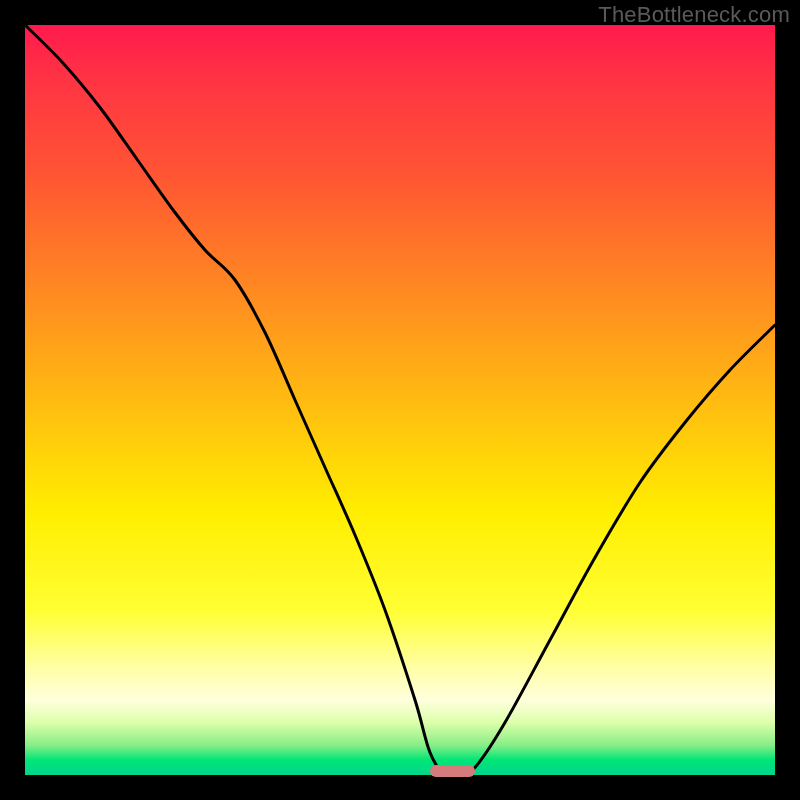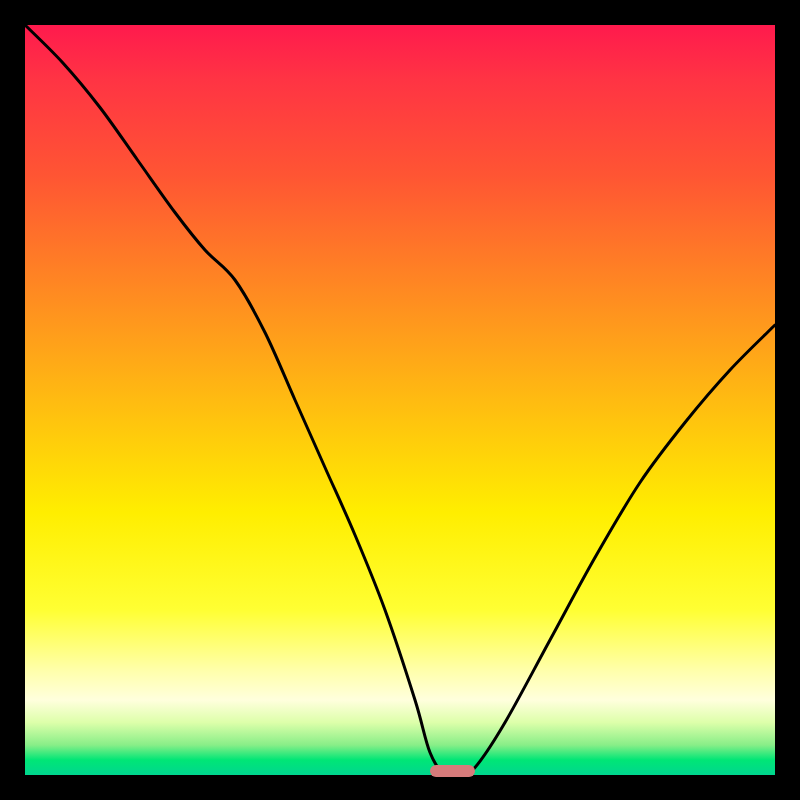--- a/index.html
+++ b/index.html
@@ -59,19 +59,20 @@
     color: #5a5a5a;
     font-size: 22px;
     letter-spacing: 0.2px;
     font-weight: 400;
   }
 </style>
 </head>
 <body>
 
 <div class="container">
+  <div class="attribution">TheBottleneck.com</div>
   <div class="plot-area">
     <svg class="curve-svg" viewBox="0 0 750 750" preserveAspectRatio="none">
       <path id="curve-path" fill="none" stroke="#000" stroke-width="3" stroke-linejoin="round" stroke-linecap="round" d="M 0 0 C 6.25 6.250000000000006, 25 23.750000000000036, 37.5 37.500000000000036 C 50 51.250000000000036, 62.5 66.24999999999999, 75 82.49999999999999 C 87.5 98.74999999999999, 100 117.50000000000003, 112.5 135.00000000000003 C 125 152.50000000000003, 138.75 172.5, 150 187.5 C 161.25 202.5, 170 213.75000000000003, 180 225.00000000000003 C 190 236.25000000000003, 200.00000000000003 241.24999999999997, 210.00000000000003 254.99999999999997 C 220.00000000000003 268.74999999999994, 230 287.5, 240 307.5 C 250 327.5, 260 352.5, 270 375 C 280 397.5, 290 420.00000000000006, 300 442.50000000000006 C 310 465.00000000000006, 320 486.24999999999994, 330 509.99999999999994 C 340 533.7499999999999, 350 557.5, 360 585 C 370 612.5, 382.5 651.25, 390 675 C 397.5 698.75, 400 715, 405 727.5 C 410 740, 415.00000000000006 746.25, 420.00000000000006 750 C 425.00000000000006 753.75, 429.99999999999994 751.25, 434.99999999999994 750 C 439.99999999999994 748.75, 442.5 751.25, 450 742.5 C 457.5 733.75, 467.5 718.75, 480 697.5 C 492.5 676.25, 510 642.5, 525 615 C 540 587.5, 555 558.75, 570 532.5 C 585 506.25, 600 480, 615 457.5 C 630 435, 645 416.25, 660 397.5 C 675 378.75, 690 361.25, 705 345 C 720 328.75, 742.5 307.5, 750 300"></path>
     </svg>
     <div id="marker" class="marker" style="left: 405px; width: 45px; top: 740px;"></div>
   </div>
 </div>
 
 </body></html>

